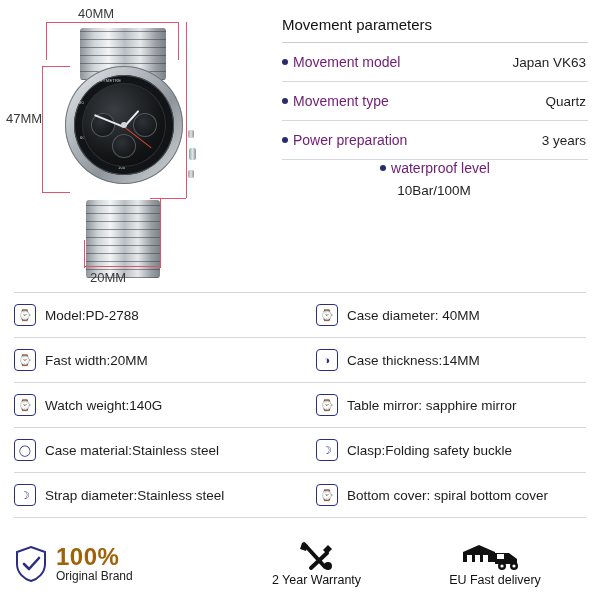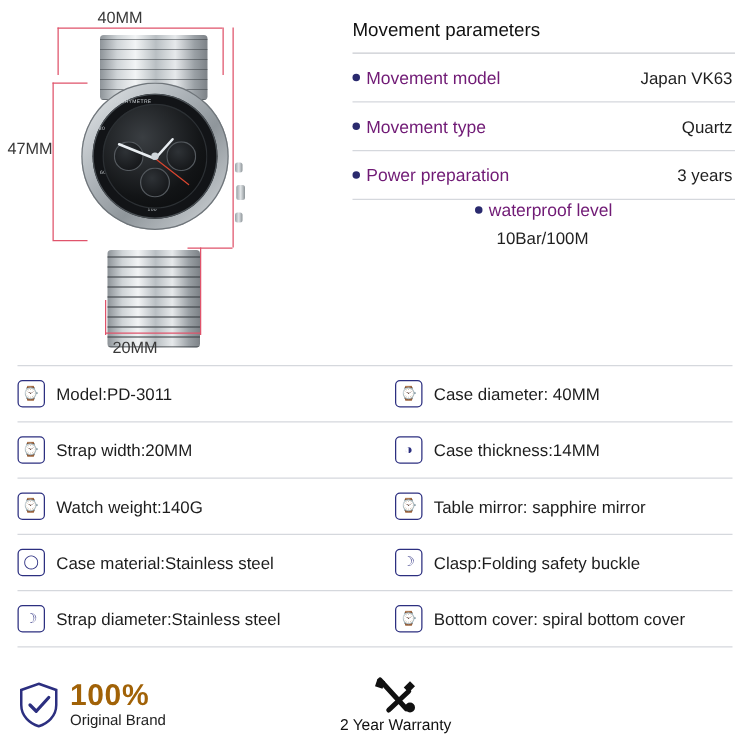--- a/index.html
+++ b/index.html
@@ -198,32 +198,32 @@
       </div>
       <div class="param-right">10Bar/100M</div>
     </div>
   </div>
 
   <div class="specs">
 
     <div class="spec-row">
       <div class="spec-cell">
         <span class="ic">⌚</span>
-        <span class="spec-txt">Model:PD-3011</span>
+        <span class="spec-txt">Model:PD-2788</span>
       </div>
       <div class="spec-cell right">
         <span class="ic">⌚</span>
         <span class="spec-txt">Case diameter: 40MM</span>
       </div>
     </div>
 
     <div class="spec-row">
       <div class="spec-cell">
         <span class="ic">⌚</span>
-        <span class="spec-txt">Strap width:20MM</span>
+        <span class="spec-txt">Fast width:20MM</span>
       </div>
       <div class="spec-cell right">
         <span class="ic">◑</span>
         <span class="spec-txt">Case thickness:14MM</span>
       </div>
     </div>
 
     <div class="spec-row">
       <div class="spec-cell">
         <span class="ic">⌚</span>
@@ -275,15 +275,30 @@
       <svg width="40" height="30" viewBox="0 0 40 30">
         <path d="M7 3 L28 26" stroke="#111" stroke-width="4" stroke-linecap="round"></path>
         <path d="M31 4 L26 9 L30 13 L35 8 Z" fill="#111"></path>
         <path d="M30 12 L14 27" stroke="#111" stroke-width="4" stroke-linecap="round"></path>
         <path d="M5 2 L11 4 L9 10 L3 8 Z" fill="#111"></path>
         <circle cx="31" cy="25" r="4" fill="#111"></circle>
       </svg>
       <div class="f-cap">2 Year Warranty</div>
     </div>
 
+    <div class="f-item f3">
+      <svg width="72" height="30" viewBox="0 0 72 30">
+        <path d="M4 10 L20 3 L36 10 V20 H4 Z" fill="#111"></path>
+        <rect x="8" y="13" width="5" height="7" fill="#fff"></rect>
+        <rect x="16" y="13" width="5" height="7" fill="#fff"></rect>
+        <rect x="24" y="13" width="5" height="7" fill="#fff"></rect>
+        <path d="M36 11 H50 L58 17 V22 H36 Z" fill="#111"></path>
+        <rect x="38" y="12" width="7" height="5" fill="#fff"></rect>
+        <circle cx="43" cy="24" r="4" fill="#111"></circle>
+        <circle cx="55" cy="24" r="4" fill="#111"></circle>
+        <circle cx="43" cy="24" r="1.6" fill="#fff"></circle>
+        <circle cx="55" cy="24" r="1.6" fill="#fff"></circle>
+      </svg>
+      <div class="f-cap">EU Fast delivery</div>
+    </div>
   </div>
 
 </div>
 
 </body></html>

